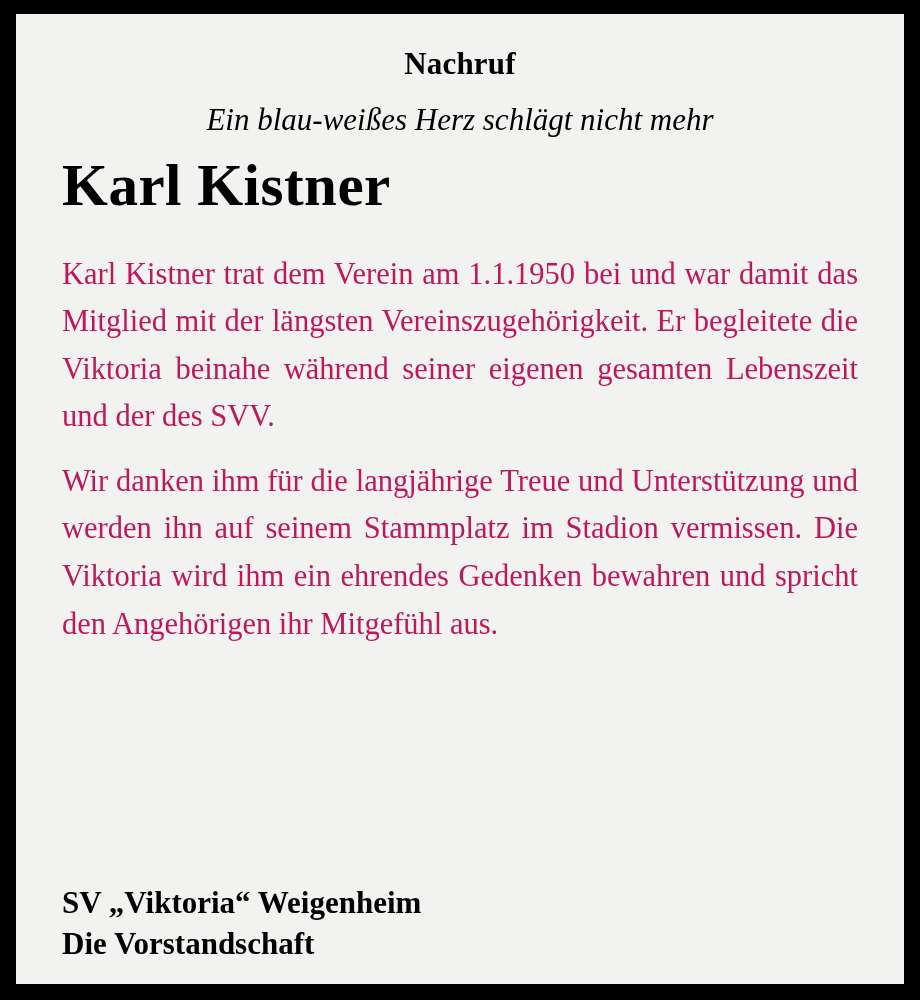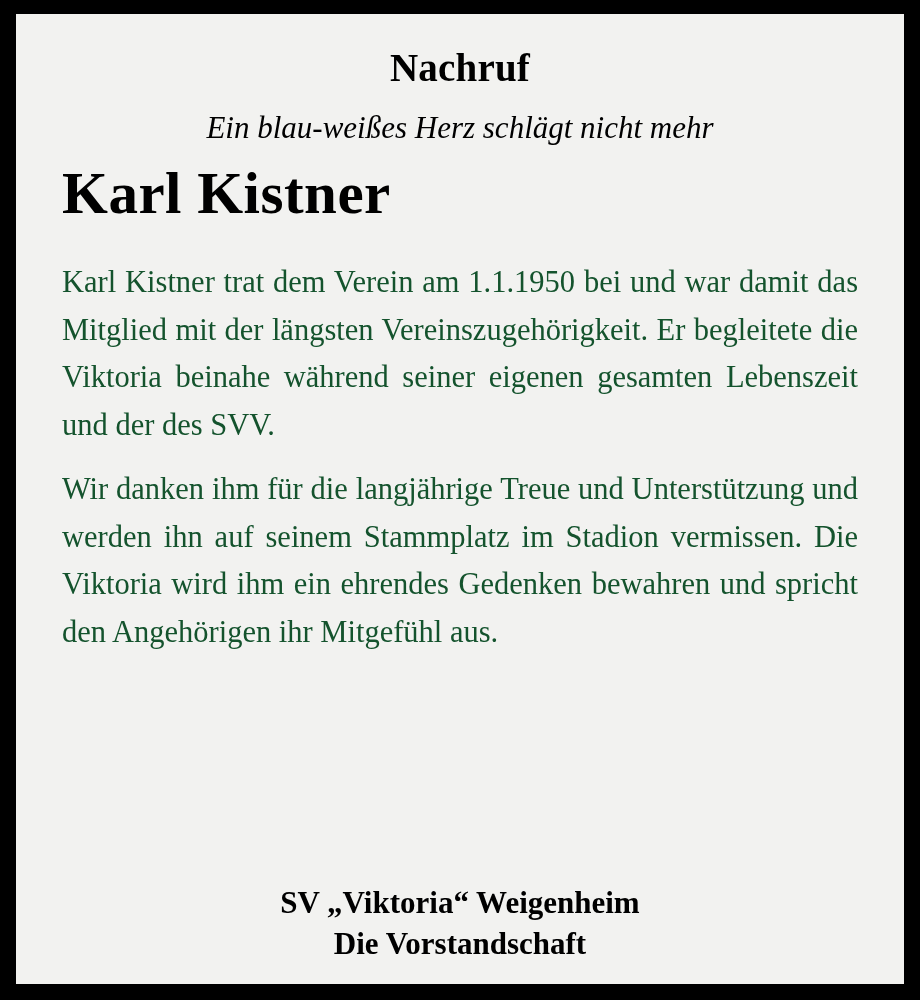--- a/index.html
+++ b/index.html
@@ -26,21 +26,21 @@
     height: 100%;
     background: #f2f2f0;
     border: 2px solid #000000;
     padding: 34px 46px 20px 46px;
     display: flex;
     flex-direction: column;
   }
   .heading {
     text-align: center;
     font-weight: bold;
-    font-size: 39px;
+    font-size: 31px;
     line-height: 1.05;
     letter-spacing: 0.2px;
     color: #000;
     margin: 0 0 22px 0;
   }
   .subheading {
     text-align: center;
     font-size: 31px;
     line-height: 1.1;
     color: #000;
@@ -54,31 +54,31 @@
     line-height: 1.05;
     letter-spacing: 0.5px;
     color: #000;
     margin: 0 0 34px 0;
   }
   .body-text {
     font-size: 30.5px;
     line-height: 1.56;
     text-align: justify;
     text-justify: inter-word;
-    color: #14532d;
+    color: #be185d;
     margin: 0 0 17px 0;
     hyphens: manual;
   }
   .body-text:last-of-type {
     margin-bottom: 14px;
   }
   .signature {
     margin-top: auto;
     padding-top: 26px;
-    text-align: center;
+    text-align: left;
   }
   .signature-line {
     font-weight: bold;
     font-size: 31px;
     line-height: 1.3;
     color: #000;
   }
 </style>
 </head>
 <body>

